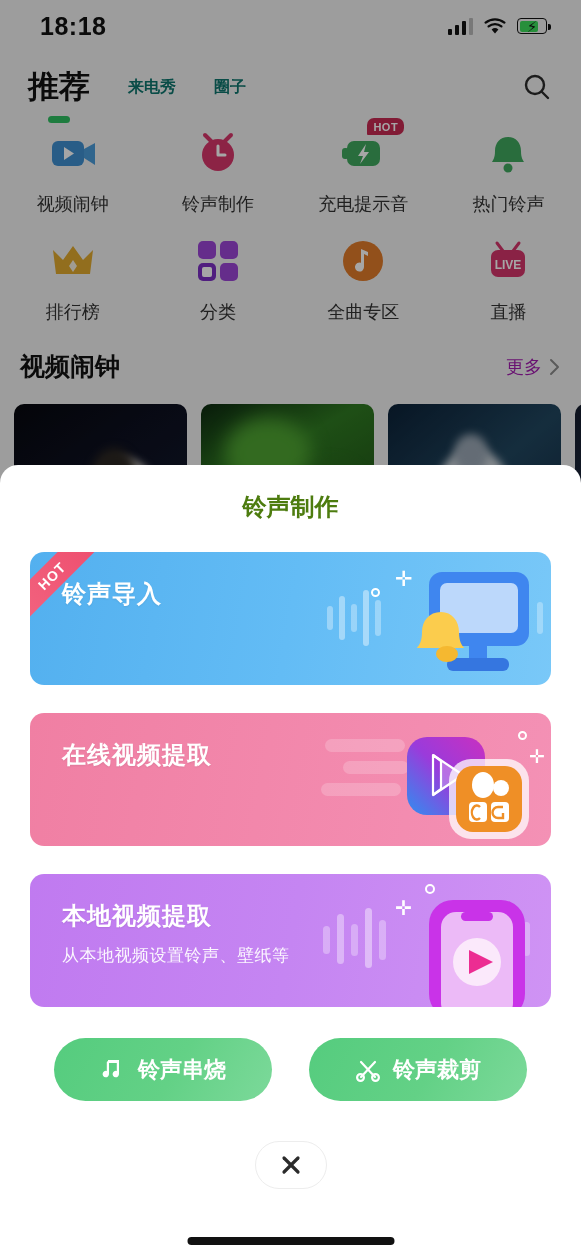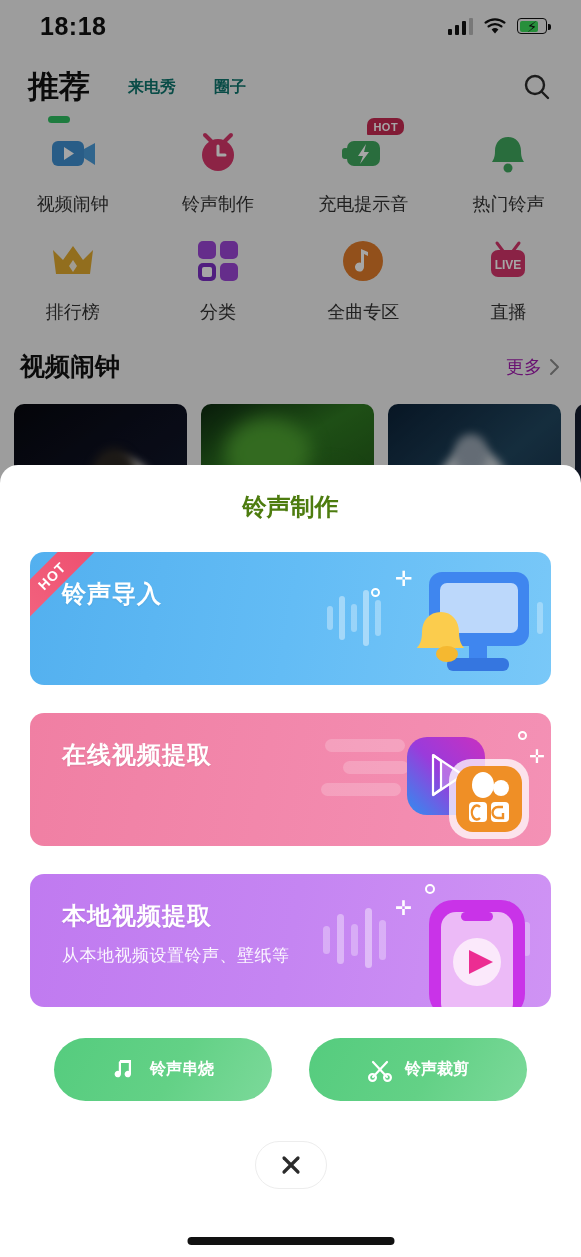--- a/index.html
+++ b/index.html
@@ -172,21 +172,21 @@
   }
 
   
   .action-row {
     display:flex; justify-content:center; gap:37px; margin-top:31px;
   }
   .action-btn {
     width:218px; height:63px; border-radius:32px;
     background:linear-gradient(120deg,#55cc7e 0%,#63d186 55%,#7cd99a 100%);
     display:flex; align-items:center; justify-content:center; gap:12px;
-    color:#fff; font-size:16px; font-weight:bold;
+    color:#fff; font-size:22px; font-weight:bold;
   }
   .btn-ico { font-size:24px; line-height:1; display:flex; align-items:center; }
 
   
   .close-row { display:flex; justify-content:center; margin-top:40px; }
   .close-btn {
     width:72px; height:48px; border-radius:26px;
     border:1.5px solid #ededed; background:#fff;
     display:flex; align-items:center; justify-content:center;
   }

